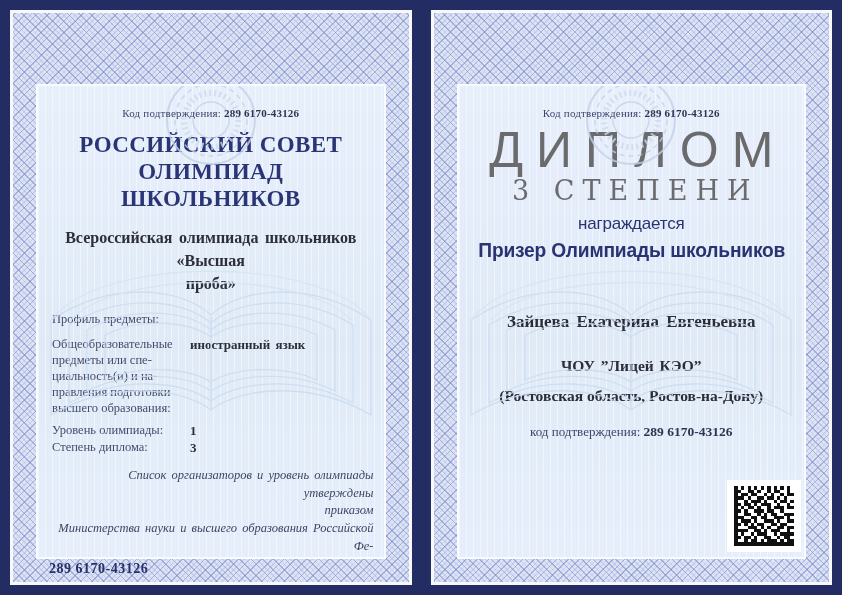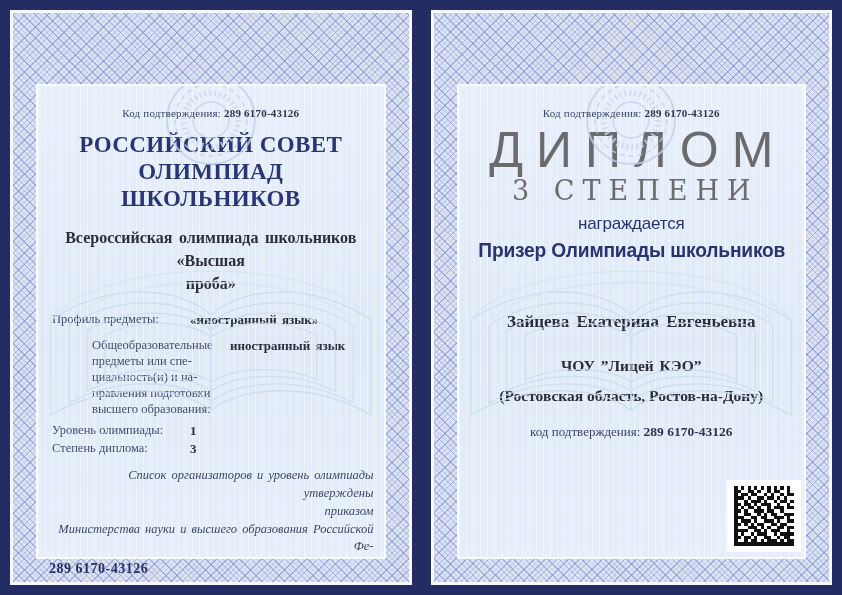--- a/index.html
+++ b/index.html
@@ -43,21 +43,21 @@
     font-size:16px;line-height:1.42;font-weight:bold;color:#2c2e3a;
     white-space:pre-line;word-spacing:2.5px;
   }
   .fields{margin:16px 0 0 14px;text-align:left;}
   .field-row{display:flex;align-items:flex-start;}
   .field-label{
     width:138px;flex:0 0 138px;font-size:12.5px;line-height:1.27;
     color:#434d6b;white-space:pre-line;
   }
   .field-value{font-size:13px;line-height:1.27;font-weight:bold;color:#2b2e3b;word-spacing:2px;}
-  .mb10{margin-bottom:10px;} .mb6{margin-bottom:6px;padding-left:40px;} .mb1{margin-bottom:1px;}
+  .mb10{margin-bottom:10px;} .mb6{margin-bottom:6px;} .mb1{margin-bottom:1px;}
   .order-note{
     margin:10px 10px 0 16px;text-align:right;font-style:italic;
     font-size:12.5px;line-height:1.42;color:#3d4763;white-space:pre-line;word-spacing:2px;
   }
   .bottom-code{
     position:absolute;left:36px;bottom:5px;z-index:3;
     font-size:14px;font-weight:bold;color:#273069;letter-spacing:.5px;
   }
   
   .diploma-word{
@@ -118,21 +118,20 @@
 
       <h1 class="org-title">РОССИЙСКИЙ СОВЕТ
 ОЛИМПИАД ШКОЛЬНИКОВ</h1>
 
       <h2 class="olympiad-title">Всероссийская олимпиада школьников «Высшая
 проба»</h2>
 
       <div class="fields">
         <div class="field-row mb10">
           <span class="field-label">Профиль предметы:</span>
-          <span class="field-value">«иностранный язык»</span>
         </div>
         <div class="field-row mb6">
           <span class="field-label">Общеобразовательные
 предметы или спе-
 циальность(и) и на-
 правления подготовки
 высшего образования:</span>
           <span class="field-value">иностранный язык</span>
         </div>
         <div class="field-row mb1">

